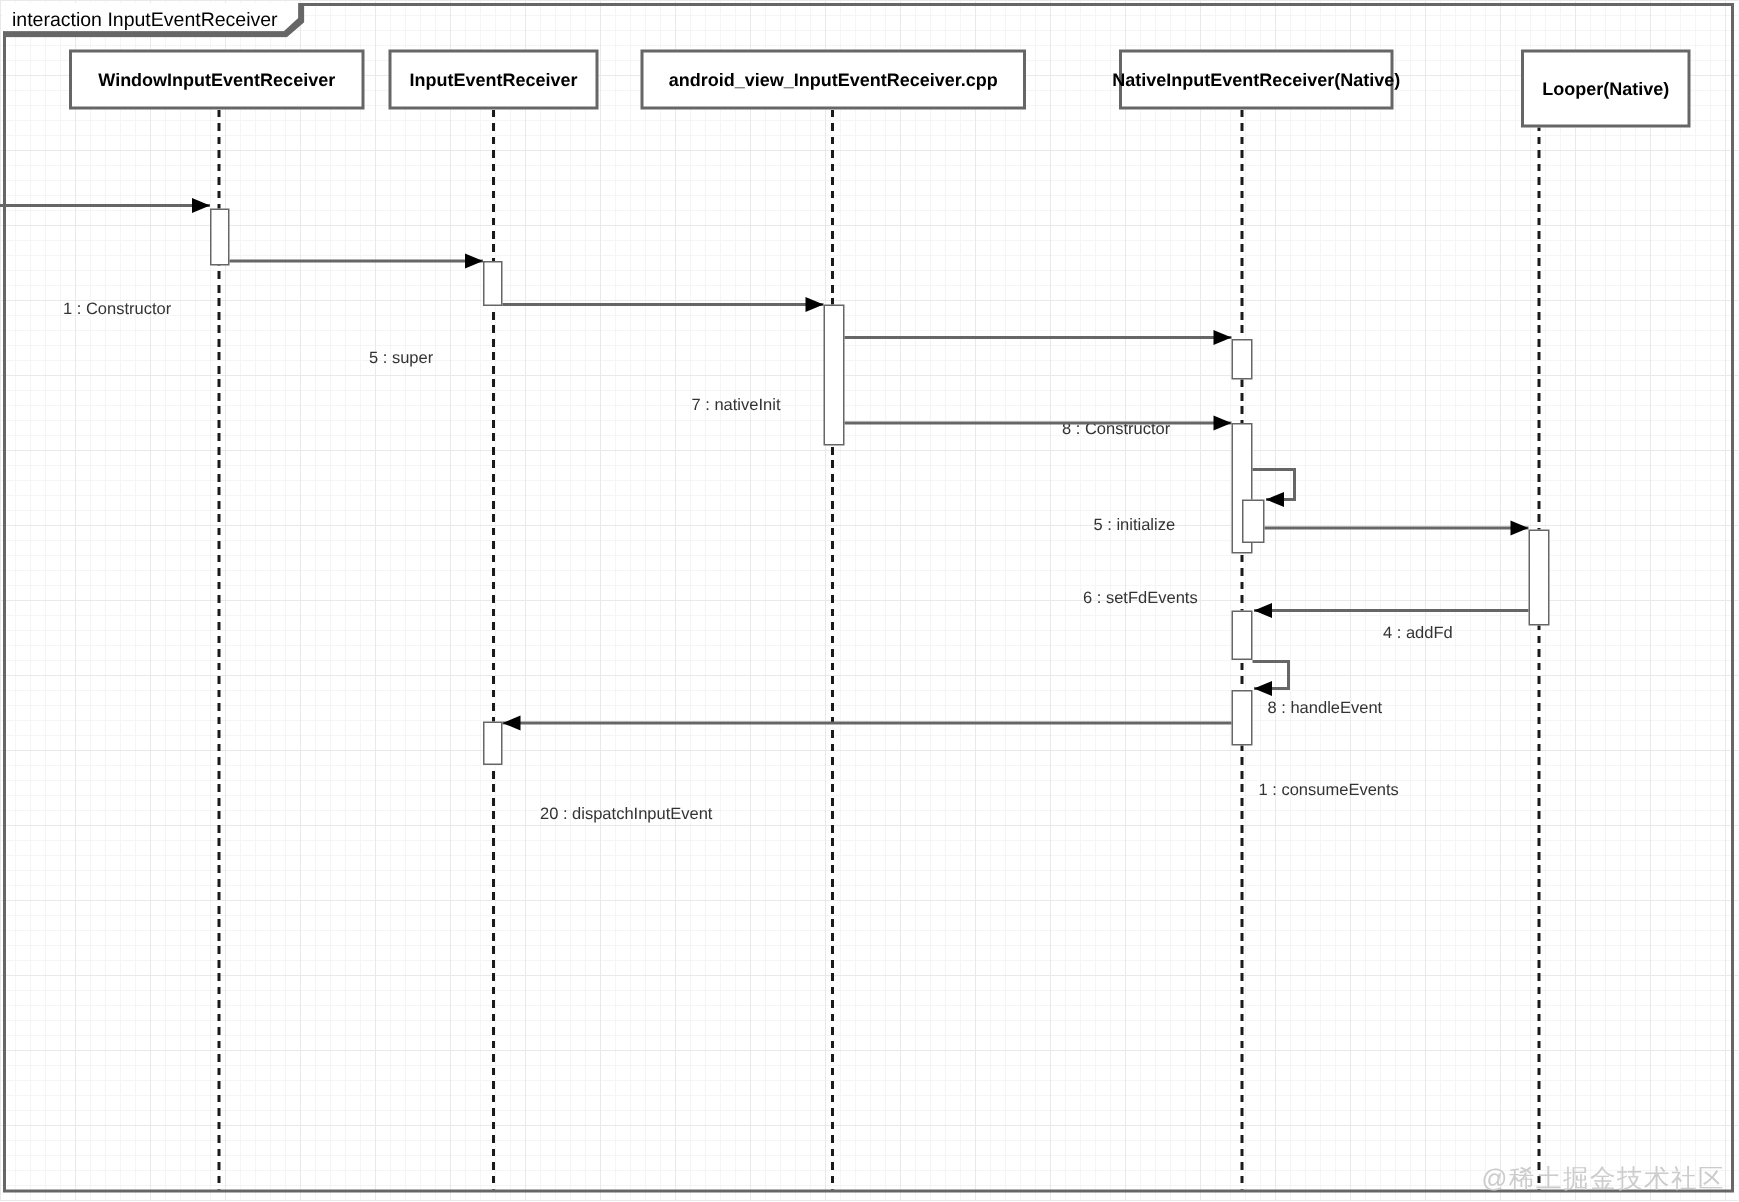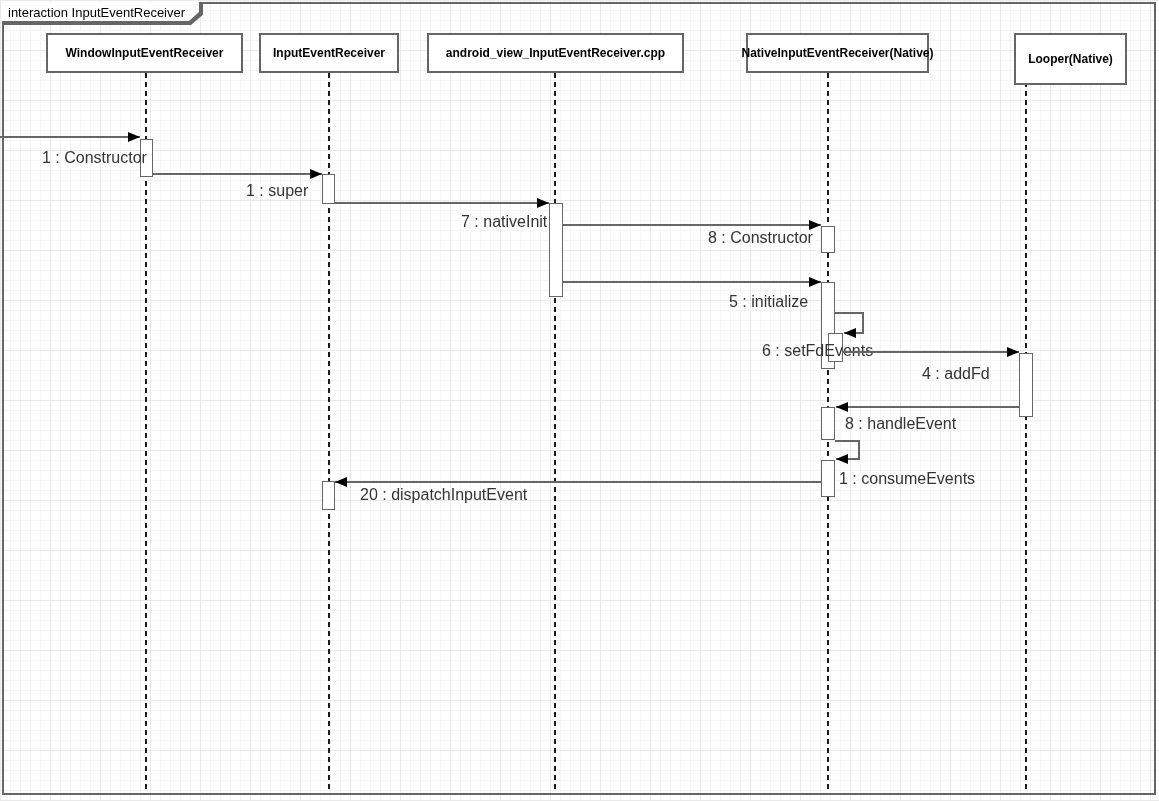--- a/index.html
+++ b/index.html
@@ -45,21 +45,21 @@
   }
   .activation{
     background:#ffffff;border:1.5px solid #666666;
   }
   .msg-line-h{height:0;border-top:2px solid #666666;}
   .msg-line-v{width:0;border-left:2px solid #666666;}
   .arrowhead{width:0;height:0;}
   .arrowhead.right{border-left:12px solid #000;border-top:5.5px solid transparent;border-bottom:5.5px solid transparent;}
   .arrowhead.left{border-right:12px solid #000;border-top:5.5px solid transparent;border-bottom:5.5px solid transparent;}
   .msg-label{
-    font-size:16px;color:#333333;white-space:nowrap;line-height:14px;
+    font-size:11px;color:#333333;white-space:nowrap;line-height:14px;margin-top:48px;
   }
   .watermark{
     right:9px;top:774px;font-size:17px;color:#cccccc;white-space:nowrap;
     letter-spacing:1px;
   }
 </style>
 </head>
 <body>
 
 <div id="canvas">
@@ -88,35 +88,35 @@
       <div class="abs activation" style="left: 821px; top: 407px; width: 14px; height: 33px;"></div>
       <div class="abs activation" style="left: 821px; top: 460px; width: 14px; height: 37px;"></div>
       <div class="abs activation" style="left: 322px; top: 481px; width: 13px; height: 29px;"></div>
     </div>
   <div id="layer-messages">
       <div class="abs msg-line-h" style="left: 0px; top: 136px; width: 140px;"></div>
       <div class="abs arrowhead right" style="left: 128px; top: 131.5px;"></div>
       <div class="abs msg-label" style="left: 42px; top: 151px;">1 : Constructor</div>
       <div class="abs msg-line-h" style="left: 153px; top: 173px; width: 169px;"></div>
       <div class="abs arrowhead right" style="left: 310px; top: 168.5px;"></div>
-      <div class="abs msg-label" style="left: 246px; top: 184px;">1 : super</div>
+      <div class="abs msg-label" style="left: 246px; top: 184px;">5 : super</div>
       <div class="abs msg-line-h" style="left: 335px; top: 202px; width: 214px;"></div>
       <div class="abs arrowhead right" style="left: 537px; top: 197.5px;"></div>
       <div class="abs msg-label" style="left: 461px; top: 215px;">7 : nativeInit</div>
       <div class="abs msg-line-h" style="left: 563px; top: 224px; width: 258px;"></div>
       <div class="abs arrowhead right" style="left: 809px; top: 219.5px;"></div>
       <div class="abs msg-label" style="left: 708px; top: 231px;">8 : Constructor</div>
       <div class="abs msg-line-h" style="left: 563px; top: 281px; width: 258px;"></div>
       <div class="abs arrowhead right" style="left: 809px; top: 276.5px;"></div>
       <div class="abs msg-label" style="left: 729px; top: 295px; text-align: right;">5 : initialize</div>
       <div class="abs msg-line-h" style="left: 835px; top: 312px; width: 29px;"></div>
       <div class="abs msg-line-v" style="left: 862px; top: 312px; height: 20px;"></div>
       <div class="abs msg-line-h" style="left: 844px; top: 332px; width: 20px;"></div>
       <div class="abs arrowhead left" style="left: 844px; top: 327.5px;"></div>
-      <div class="abs msg-label" style="left: 762px; top: 344px;">6 : setFdEvents</div>
+      <div class="abs msg-label" style="left: 722px; top: 344px;">6 : setFdEvents</div>
       <div class="abs msg-line-h" style="left: 843px; top: 351px; width: 176px;"></div>
       <div class="abs arrowhead right" style="left: 1007px; top: 346.5px;"></div>
       <div class="abs msg-label" style="left: 922px; top: 367px;">4 : addFd</div>
       <div class="abs msg-line-h" style="left: 836px; top: 406px; width: 183px;"></div>
       <div class="abs arrowhead left" style="left: 836px; top: 401.5px;"></div>
       <div class="abs msg-label" style="left: 845px; top: 417px;">8 : handleEvent</div>
       <div class="abs msg-line-h" style="left: 835px; top: 440px; width: 25px;"></div>
       <div class="abs msg-line-v" style="left: 858px; top: 440px; height: 18px;"></div>
       <div class="abs msg-line-h" style="left: 836px; top: 458px; width: 24px;"></div>
       <div class="abs arrowhead left" style="left: 836px; top: 453.5px;"></div>
@@ -126,13 +126,14 @@
       <div class="abs msg-label" style="left: 360px; top: 488px;">20 : dispatchInputEvent</div>
     </div>
 
   <div class="abs pentagon-outer"></div>
   <div class="abs pentagon-inner"></div>
   <div class="abs pentagon-label">
     <span class="kw">interaction</span>
     <span>InputEventReceiver</span>
   </div>
 
+  <div class="abs watermark">@稀土掘金技术社区</div>
 </div>
 
 </body></html>

